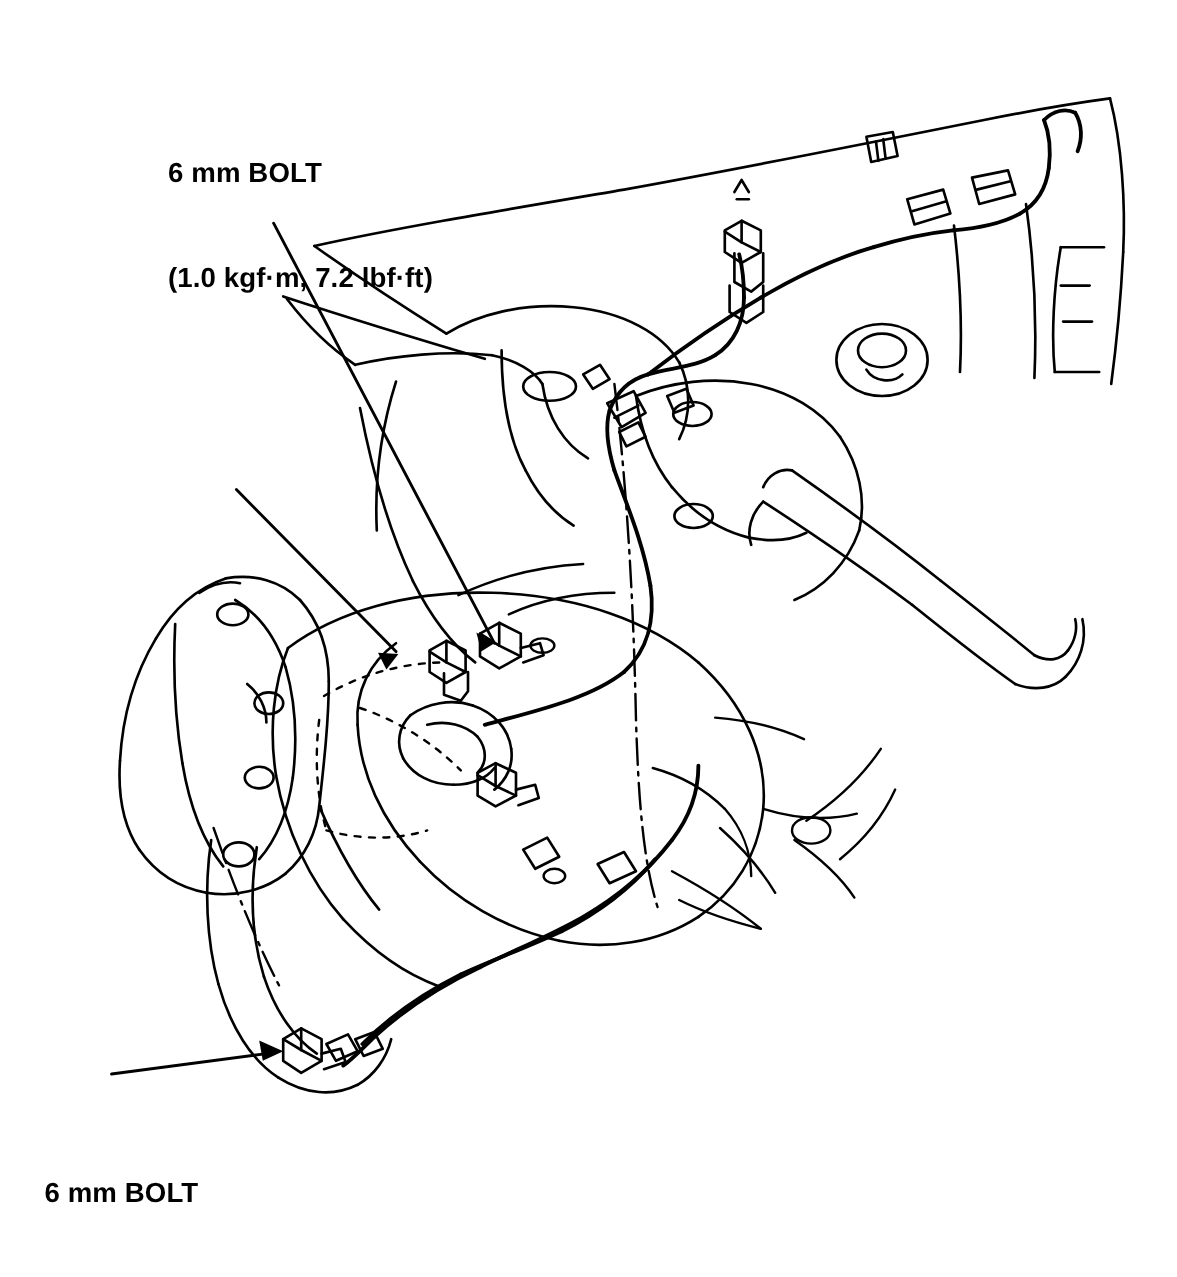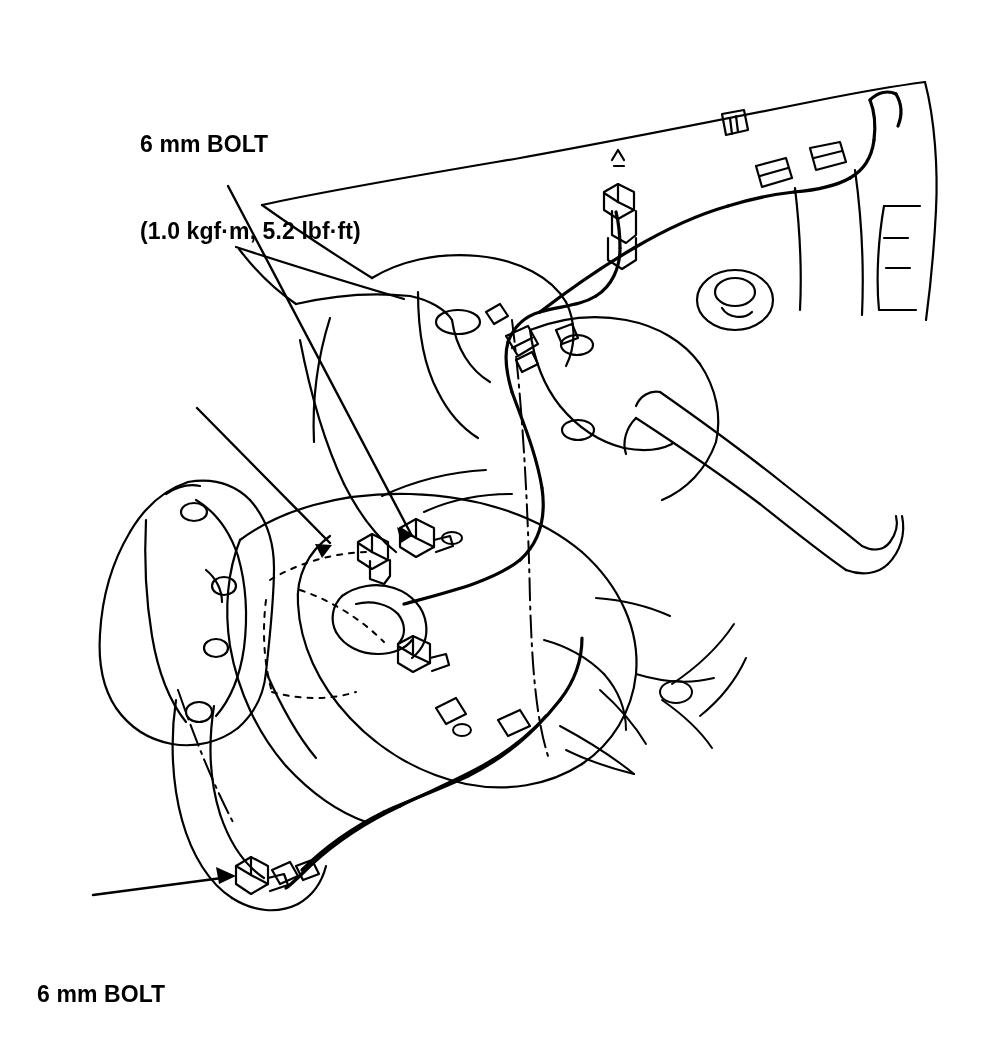--- a/index.html
+++ b/index.html
@@ -299,21 +299,21 @@
         <ellipse cx="676" cy="692" rx="16" ry="11"></ellipse>
         <path d="M596,598 C622,600 648,606 670,616"></path>
         <path d="M382,496 C412,482 448,472 486,470"></path>
       </g>
 
     </g>
   </svg>
 
   <div class="callout" id="callout-top-bolt">
     <span class="callout-line">6 mm BOLT</span>
-    <span class="callout-line">(1.0 kgf·m, 5.2 lbf·ft)</span>
+    <span class="callout-line">(1.0 kgf·m, 7.2 lbf·ft)</span>
   </div>
 
 
   <div class="callout" id="callout-bottom-bolt">
     <span class="callout-line">6 mm BOLT</span>
     
   </div>
 
 </div>
 

